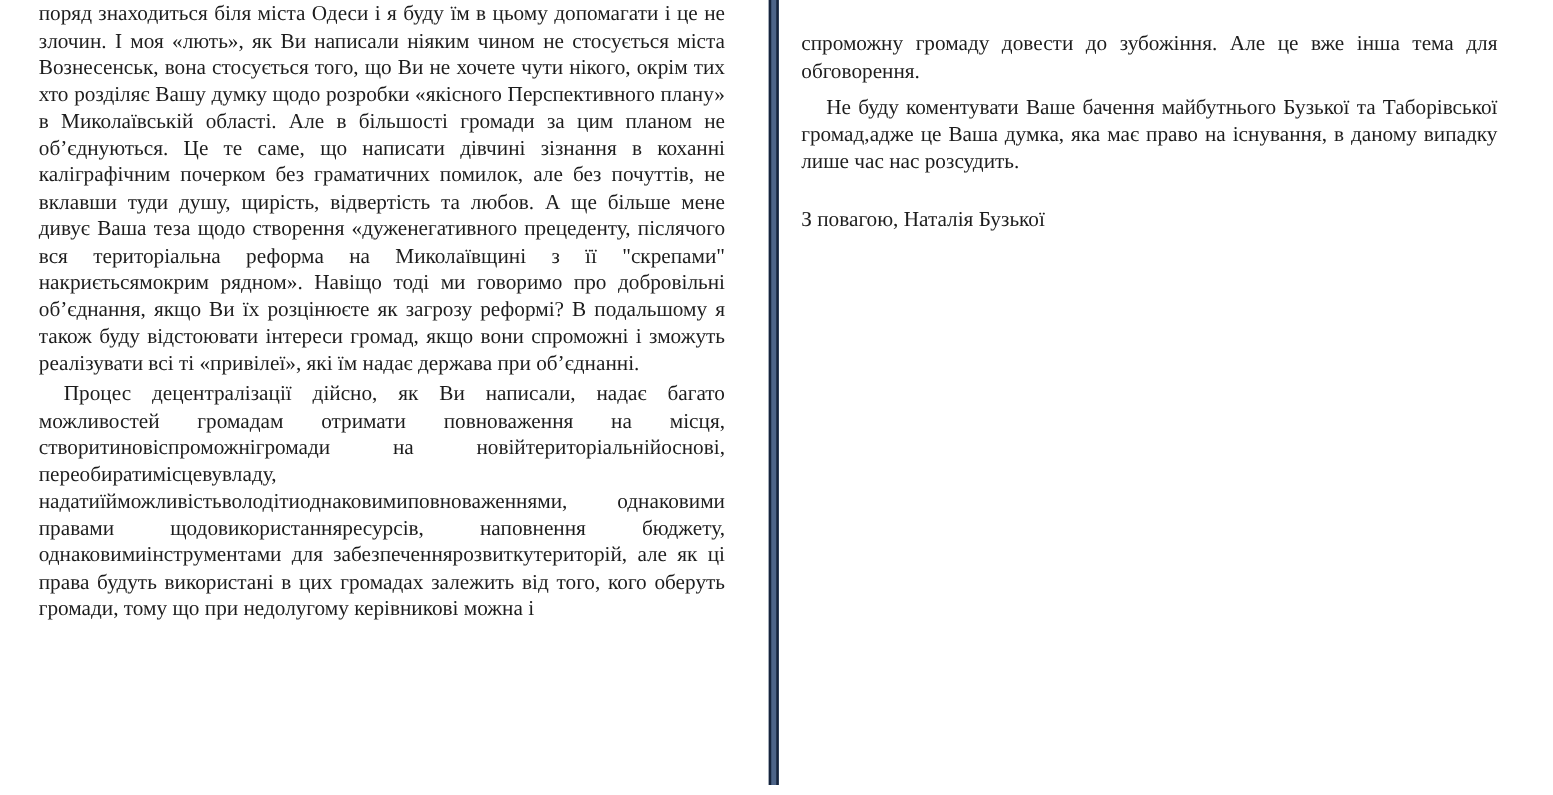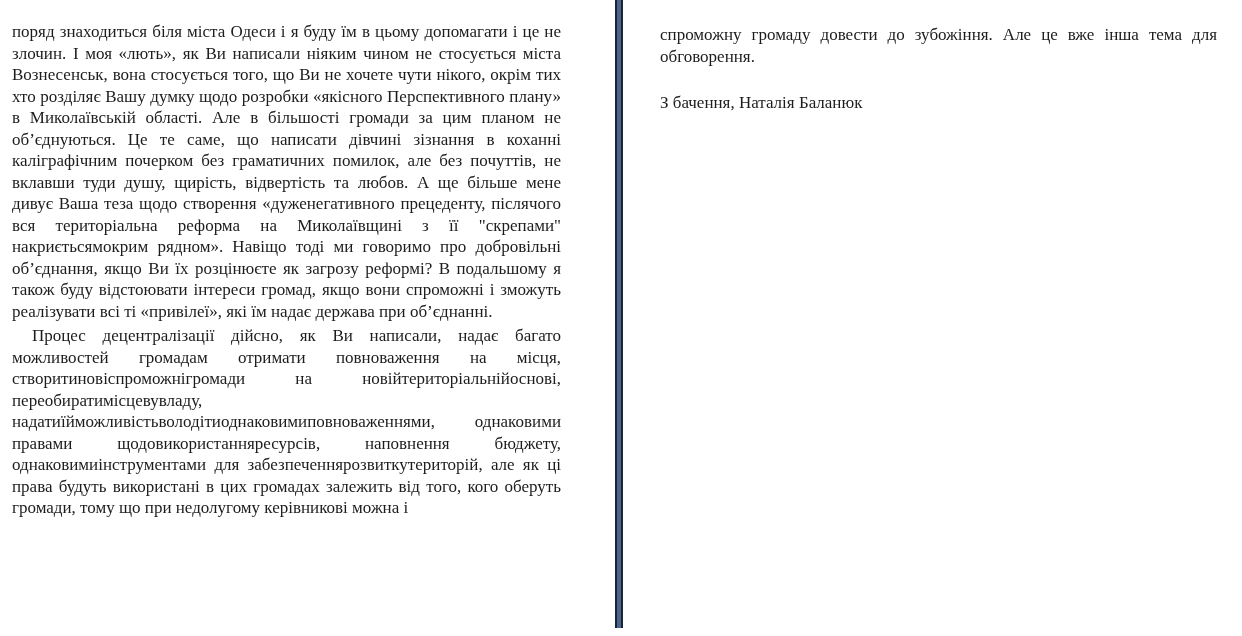--- a/index.html
+++ b/index.html
@@ -19,26 +19,25 @@
     position: absolute;
     top: 0;
     font-size: 17px;
     line-height: 21.5px;
     text-align: justify;
   }
   .page-column p {
     margin: 0;
   }
   #left-column {
-    left: 12px;
+    left: 31px;
     width: 549px;
-    padding-top: 21px;
   }
   #right-column {
-    left: 660px;
+    left: 641px;
     width: 557px;
     padding-top: 24px;
   }
   
   p.para-gap-small   { margin-top: 3px; }
   p.para-gap-medium  { margin-top: 8px; }
   p.para-gap-large   { margin-top: 25px; }
   p.first-line-indent { text-indent: 20px; }
   p.no-justify { text-align: left; }
 
@@ -58,14 +57,15 @@
 
 <div id="left-column" class="page-column">
   <p>поряд знаходиться біля міста Одеси і я буду їм в цьому допомагати і це не злочин. І моя «лють», як Ви написали ніяким чином не стосується міста Вознесенськ, вона стосується того, що Ви не хочете чути нікого, окрім тих хто розділяє Вашу думку щодо розробки «якісного Перспективного плану» в Миколаївській області. Але в більшості громади за цим планом не об’єднуються. Це те саме, що написати дівчині зізнання в коханні каліграфічним почерком без граматичних помилок, але без почуттів, не вклавши туди душу, щирість, відвертість та любов. А ще більше мене дивує Ваша теза щодо створення «дуженегативного прецеденту, післячого вся територіальна реформа на Миколаївщині з її "скрепами" накриєтьсямокрим рядном». Навіщо тоді ми говоримо про добровільні об’єднання, якщо Ви їх розцінюєте як загрозу реформі? В подальшому я також буду відстоювати інтереси громад, якщо вони спроможні і зможуть реалізувати всі ті «привілеї», які їм надає держава при об’єднанні.</p>
   <p class="para-gap-small first-line-indent">Процес децентралізації дійсно, як Ви написали, надає багато можливостей громадам отримати повноваження на місця, створитиновіспроможнігромади на новійтериторіальнійоснові, переобиратимісцевувладу, надатиїйможливістьволодітиоднаковимиповноваженнями, однаковими правами щодовикористанняресурсів, наповнення бюджету, однаковимиінструментами для забезпеченнярозвиткутериторій, але як ці права будуть використані в цих громадах залежить від того, кого оберуть громади, тому що при недолугому керівникові можна і</p>
 </div>
 
 <div class="page-divider"></div>
 
 <div id="right-column" class="page-column">
   <p>спроможну громаду довести до зубожіння. Але це вже інша тема для обговорення.</p>
-  <p class="para-gap-large no-justify">З бачення, Наталія Баланюк</p>
+  <p class="para-gap-medium first-line-indent">Не буду коментувати Ваше бачення майбутнього Бузької та Таборівської громад,адже це Ваша думка, яка має право на існування, в даному випадку лише час нас розсудить.</p>
+  <p class="para-gap-large no-justify">З повагою, Наталія Бузької</p>
 </div>
 
 </body></html>

